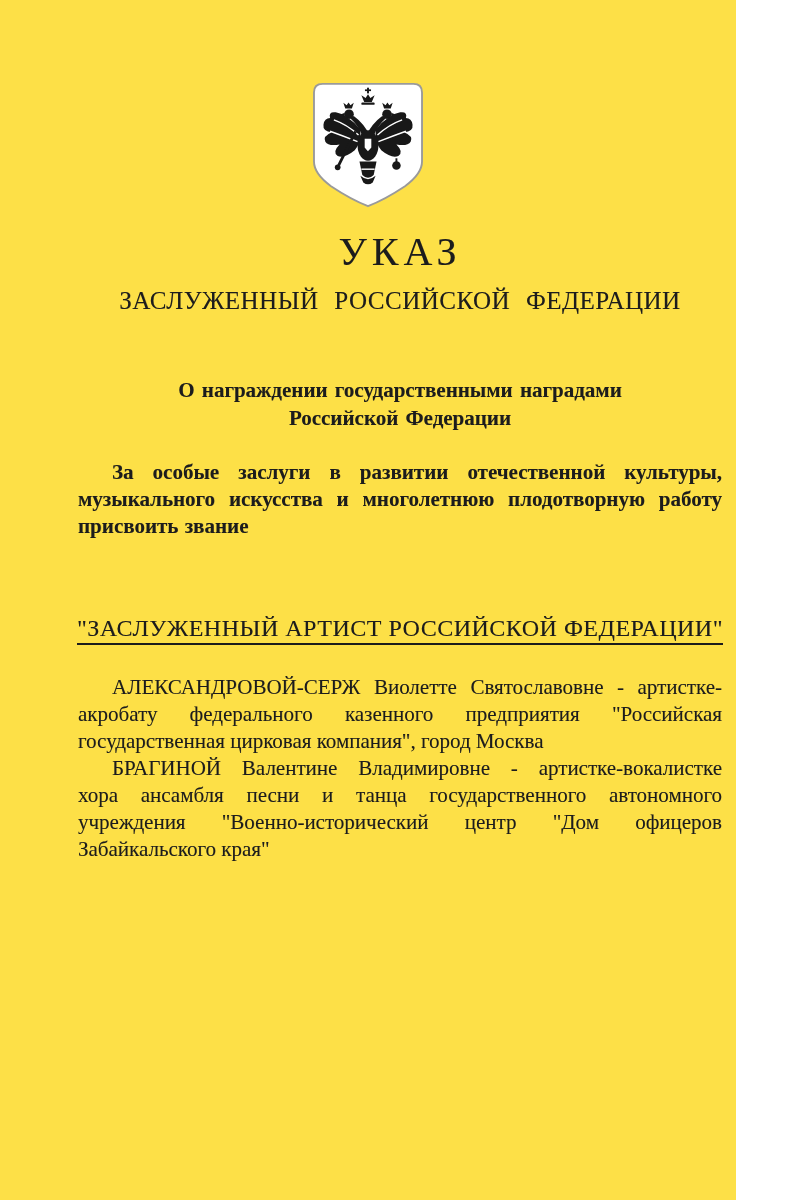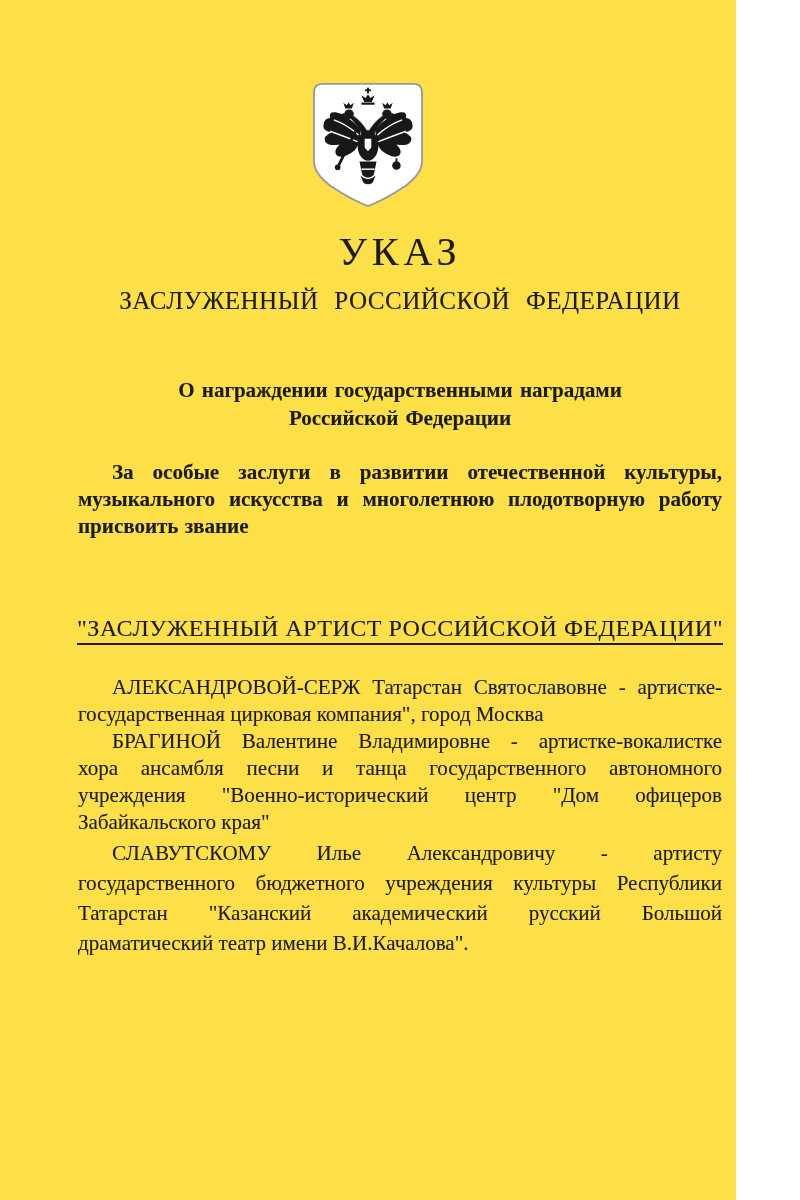--- a/index.html
+++ b/index.html
@@ -94,30 +94,25 @@
       <div class="line ll">присвоить звание</div>
     </div>
 
 
   <div class="abs center honorary-wrap">
     <span class="honorary">"ЗАСЛУЖЕННЫЙ АРТИСТ РОССИЙСКОЙ ФЕДЕРАЦИИ"</span>
   </div>
 
   <div class="abs col awardees">
     <div class="para p27">
-        <div class="line jl fl">АЛЕКСАНДРОВОЙ-СЕРЖ Татарстан Святославовне - артистке-</div>
+        <div class="line jl fl">АЛЕКСАНДРОВОЙ-СЕРЖ Виолетте Святославовне - артистке-</div>
+        <div class="line jl">акробату федерального казенного предприятия "Российская</div>
         <div class="line ll">государственная цирковая компания", город Москва</div>
       </div>
     <div class="para p27">
         <div class="line jl fl">БРАГИНОЙ Валентине Владимировне - артистке-вокалистке</div>
         <div class="line jl">хора ансамбля песни и танца государственного автономного</div>
         <div class="line jl">учреждения "Военно-исторический центр "Дом офицеров</div>
         <div class="line ll">Забайкальского края"</div>
       </div>
-    <div class="para p30 gap">
-        <div class="line jl fl">СЛАВУТСКОМУ Илье Александровичу - артисту</div>
-        <div class="line jl">государственного бюджетного учреждения культуры Республики</div>
-        <div class="line jl">Татарстан "Казанский академический русский Большой</div>
-        <div class="line ll">драматический театр имени В.И.Качалова".</div>
-      </div>
   </div>
 
 </div>
 
 </body></html>

